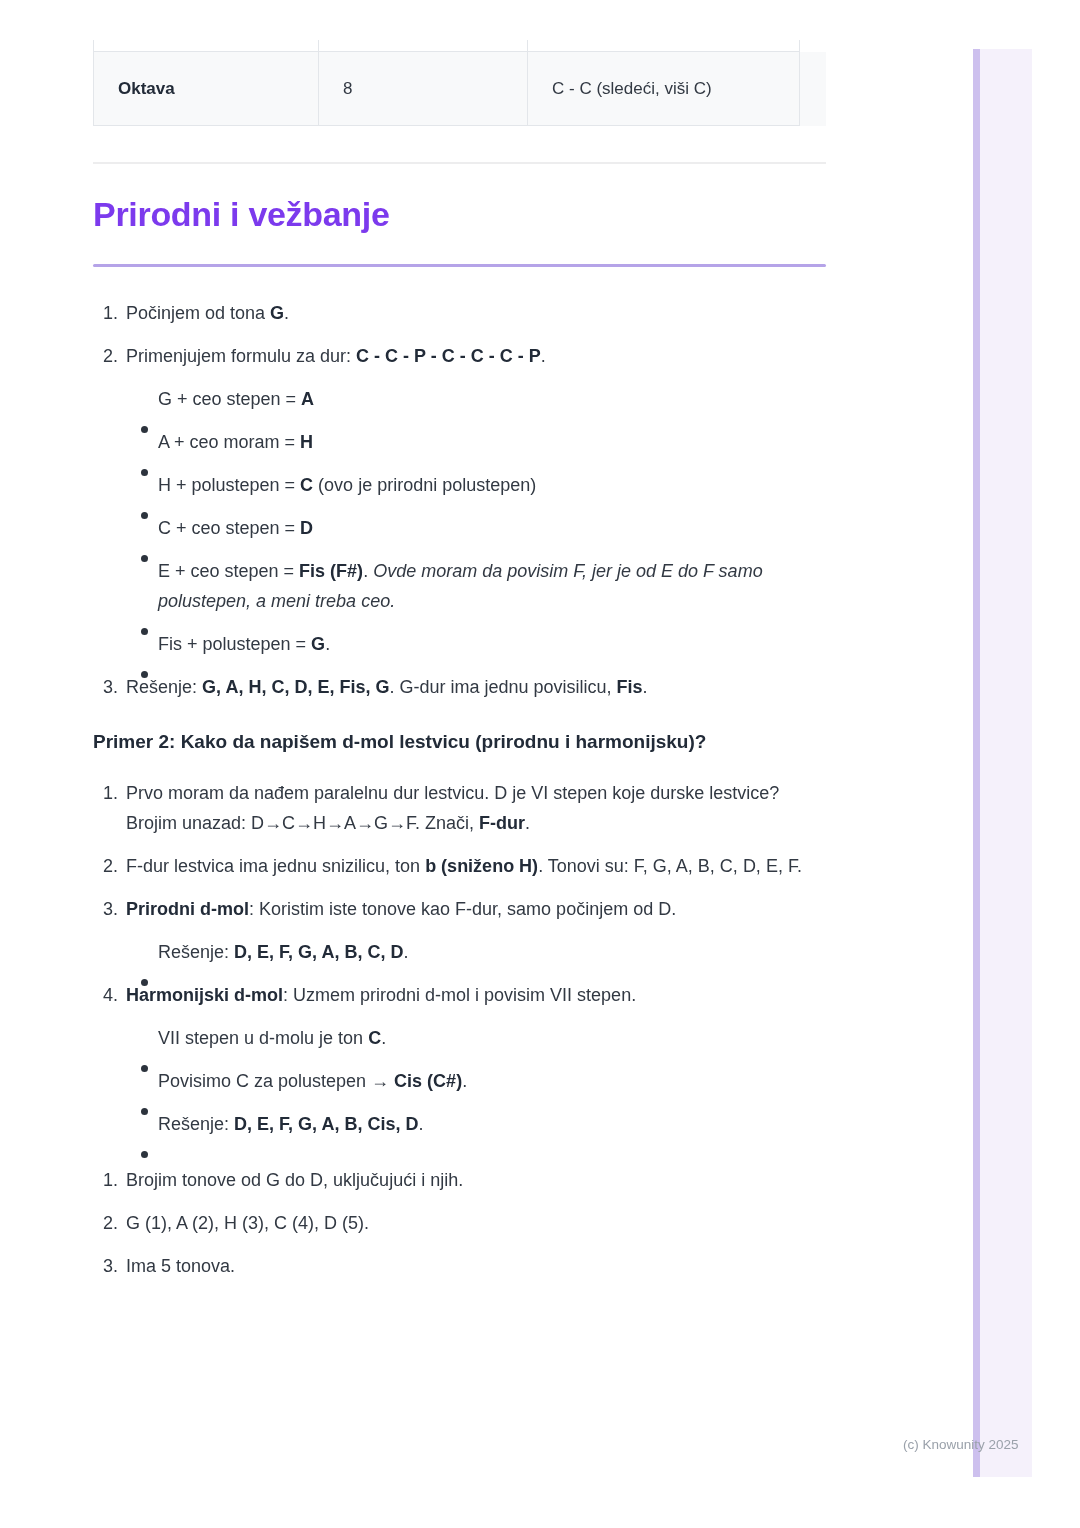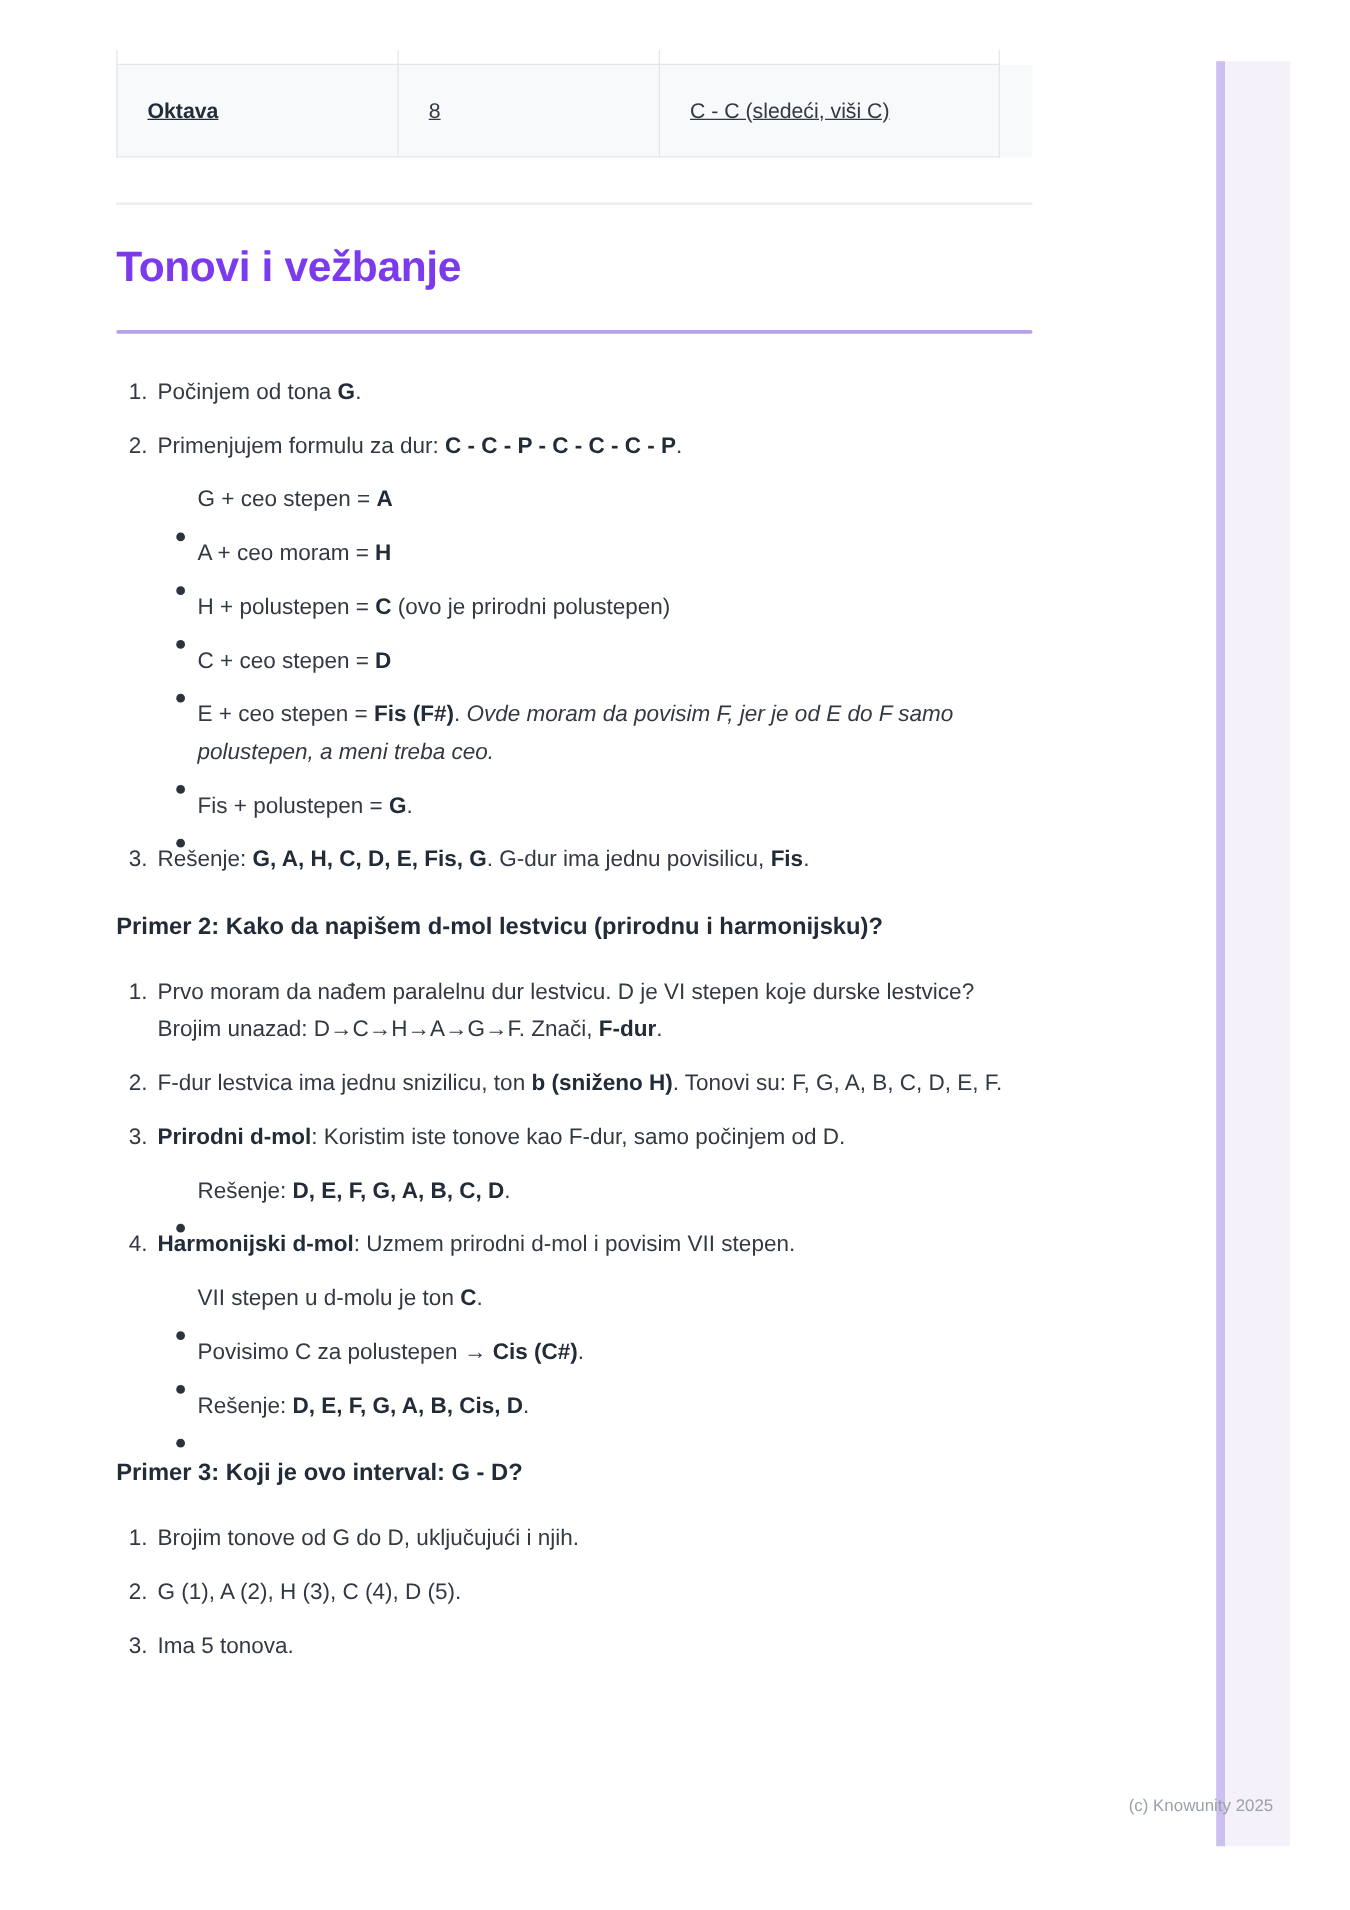--- a/index.html
+++ b/index.html
@@ -11,21 +11,21 @@
   html,body { margin:0; padding:0; }
   body {
     width:1080px; height:1528px; position:relative; overflow:hidden; background:#ffffff;
     font-family:"Liberation Sans","DejaVu Sans",sans-serif; color:var(--text-body);
   }
   .content { position:absolute; left:93px; top:40px; width:733px; }
 
   
   .t-partial { display:flex; height:12px; background:#fff; }
   .t-row { display:flex; height:74px; background:var(--table-row-bg); }
-  .t-partial .cell, .t-row .cell { border-left:1px solid var(--table-border); border-bottom:1px solid var(--table-border);text-decoration:underline; }
+  .t-partial .cell, .t-row .cell { border-left:1px solid var(--table-border); border-bottom:1px solid var(--table-border); }
   .t-partial .cell:last-child, .t-row .cell:last-child { border-right:1px solid var(--table-border); }
   .t-row .cell { display:flex; align-items:center; padding-left:24px; font-size:17px; }
   .c1 { width:225px; } .c2 { width:209px; } .c3 { width:273px; }
   .t-row .c1 { font-weight:700; color:var(--text-strong); }
 
   .divider { height:2px; background:var(--divider); margin:36px 0 0; border:none; }
 
   .section-title { margin:26px 0 0; font-size:34px; line-height:48px; font-weight:700;
     color:var(--accent); letter-spacing:-0.3px; }
   .title-underline { height:3px; background:var(--accent-underline); border-radius:2px;
@@ -66,21 +66,21 @@
     </div>
     <div class="t-row">
       <div class="cell c1">Oktava</div>
       <div class="cell c2">8</div>
       <div class="cell c3">C - C (sledeći, viši C)</div>
     </div>
   </div>
 
   <div class="divider"></div>
 
-  <h1 class="section-title">Tonovi i vežbanje</h1>
+  <h1 class="section-title">Prirodni i vežbanje</h1>
   <div class="title-underline"></div>
 
   <div id="examples">
       <div class="olist">
         <div class="oitem">
           <span class="num">1.</span>
           <span class="itext"><span>Počinjem od tona </span><span class="b ">G</span><span>.</span></span>
         </div>
         <div class="oitem">
           <span class="num">2.</span>
@@ -149,21 +149,20 @@
           <div class="bitem">
             <span class="dot"></span>
             <span class="itext"><span>Povisimo C za polustepen → </span><span class="b ">Cis (C#)</span><span>.</span></span>
           </div>
           <div class="bitem">
             <span class="dot"></span>
             <span class="itext"><span>Rešenje: </span><span class="b ">D, E, F, G, A, B, Cis, D</span><span>.</span></span>
           </div>
         </div>
       </div>
-      <div class="primer-heading">Primer 3: Koji je ovo interval: G - D?</div>
       <div class="olist">
         <div class="oitem">
           <span class="num">1.</span>
           <span class="itext"><span>Brojim tonove od G do D, uključujući i njih.</span></span>
         </div>
         <div class="oitem">
           <span class="num">2.</span>
           <span class="itext"><span>G (1), A (2), H (3), C (4), D (5).</span></span>
         </div>
         <div class="oitem">

